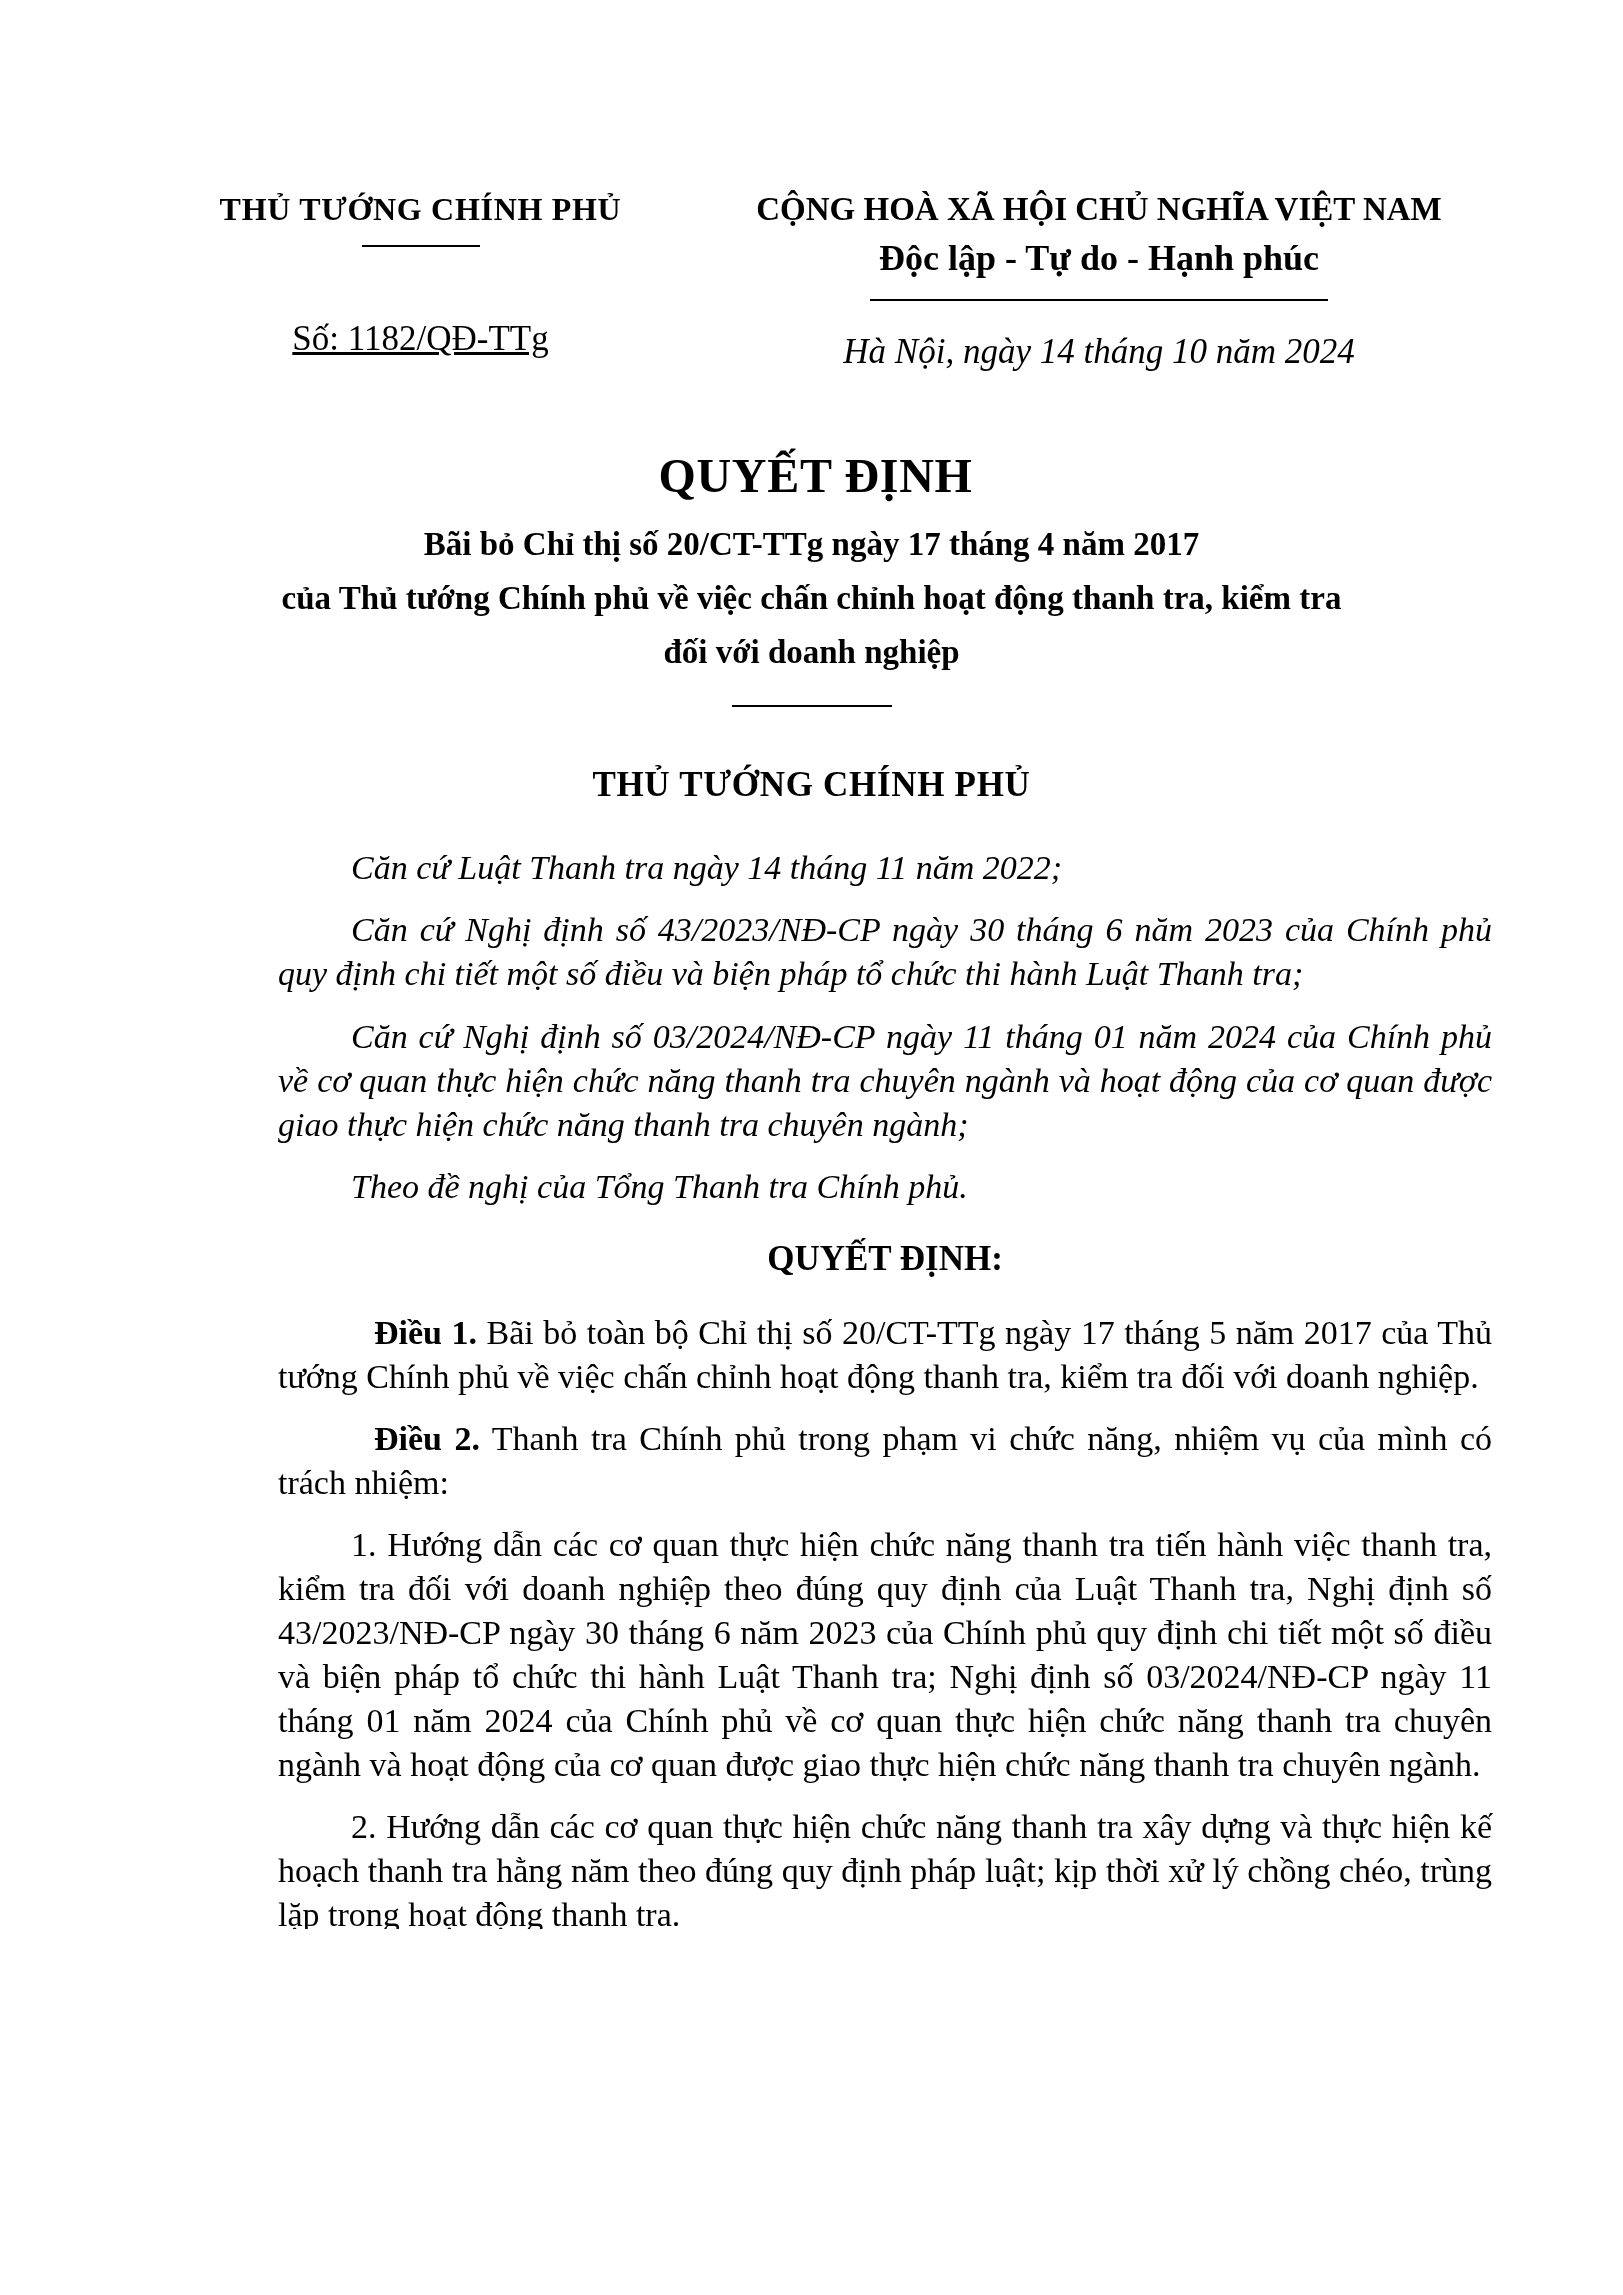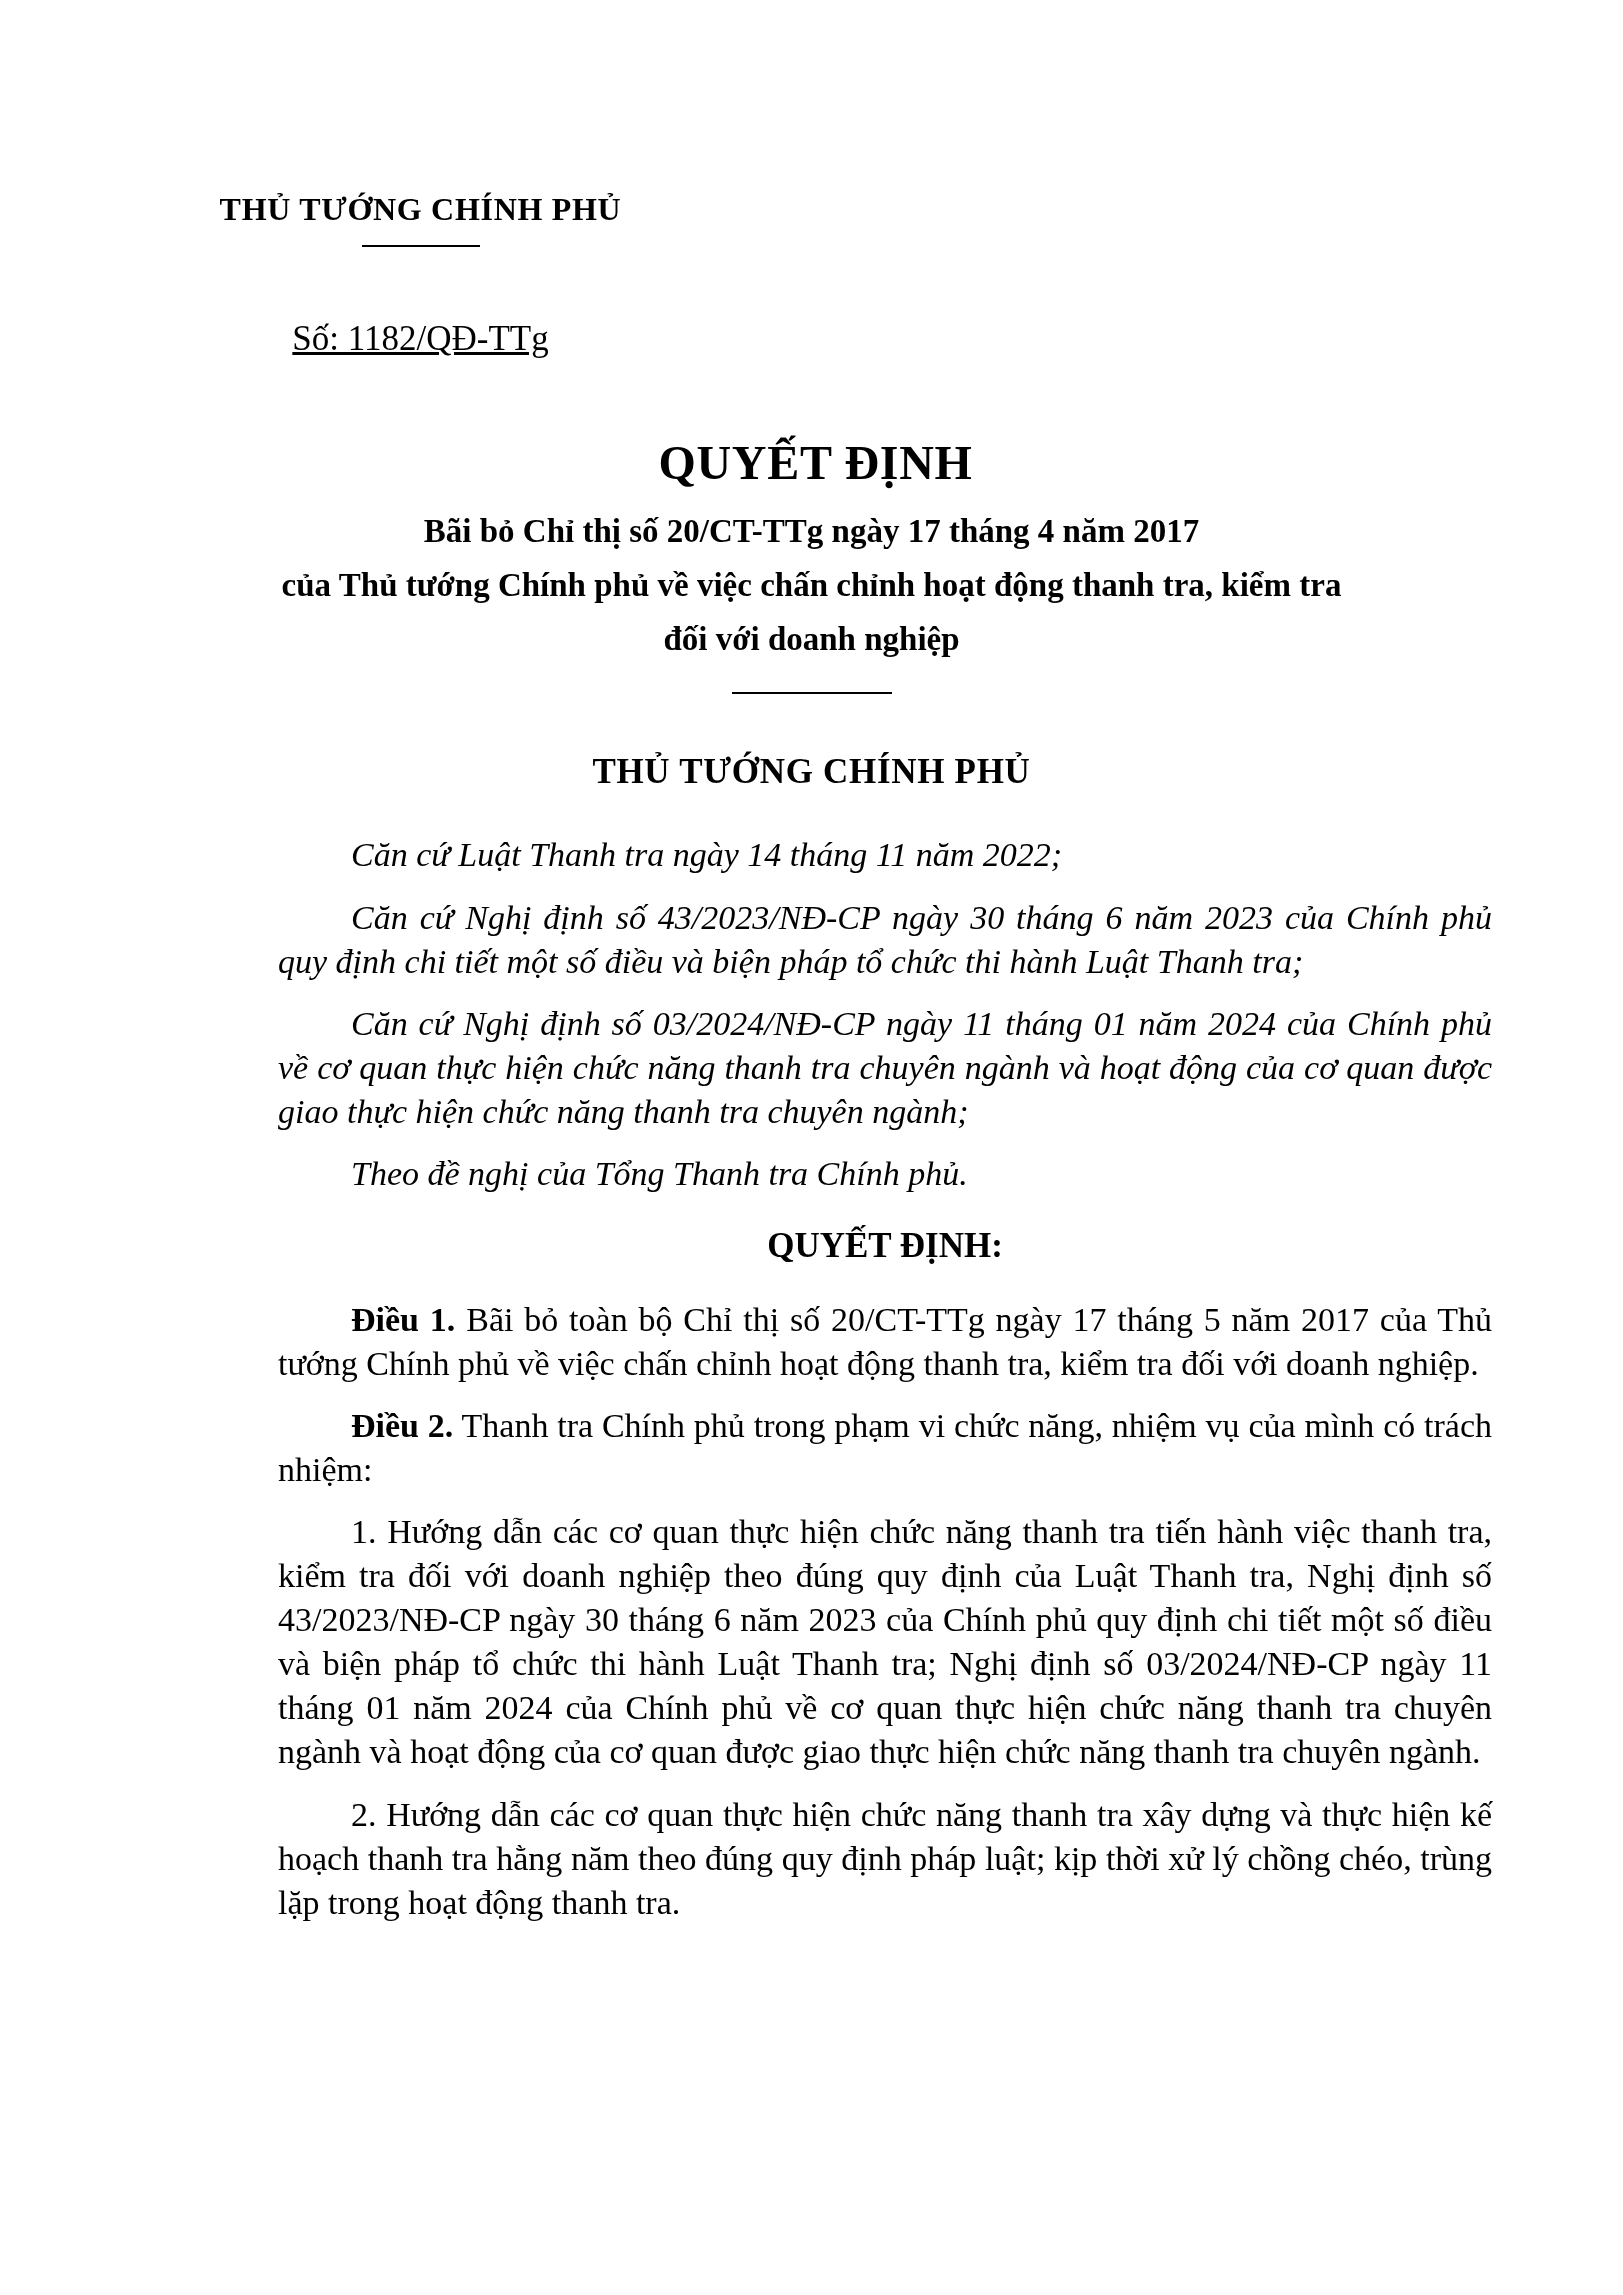--- a/index.html
+++ b/index.html
@@ -126,32 +126,39 @@
   }
   .decision-heading {
     text-align: center;
     text-indent: 0 !important;
     font-weight: bold;
     font-size: 35px;
     margin: 27.5px 0 30px 0 !important;
   }
   .article-label {
     font-weight: bold;
+    margin-left: 23px;
   }
 </style>
 </head>
 <body>
 
 <div class="page">
 
   <div class="header">
     <div class="h-left">
       <div class="org-name">THỦ TƯỚNG CHÍNH PHỦ</div>
       <hr class="sep-left">
       <div class="doc-number">Số: 1182/QĐ-TTg</div>
+    </div>
+    <div class="h-right">
+      <div class="country">CỘNG HOÀ XÃ HỘI CHỦ NGHĨA VIỆT NAM</div>
+      <div class="motto">Độc lập - Tự do - Hạnh phúc</div>
+      <hr class="sep-right">
+      <div class="place-date">Hà Nội, ngày 14 tháng 10 năm 2024</div>
     </div>
   </div>
 
   <div class="title-block">
     <div class="doc-type">QUYẾT ĐỊNH</div>
     <div class="subject-line first">Bãi bỏ Chỉ thị số 20/CT-TTg ngày 17 tháng 4 năm 2017</div>
     <div class="subject-line">của Thủ tướng Chính phủ về việc chấn chỉnh hoạt động thanh tra, kiểm tra</div>
     <div class="subject-line">đối với doanh nghiệp</div>
     <hr class="sep-title">
   </div>

